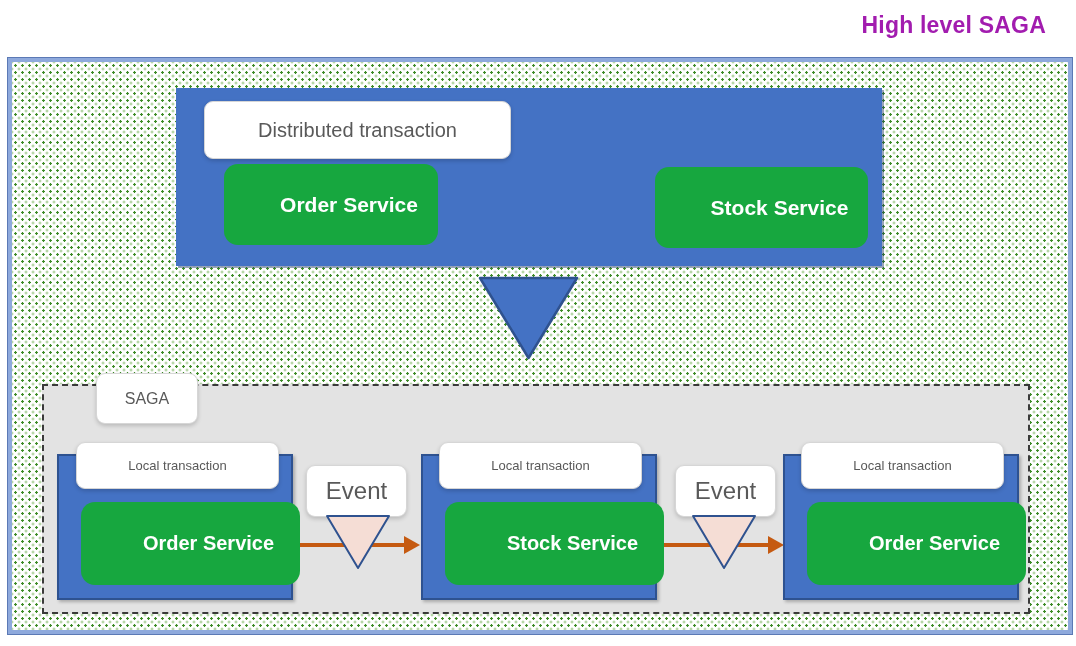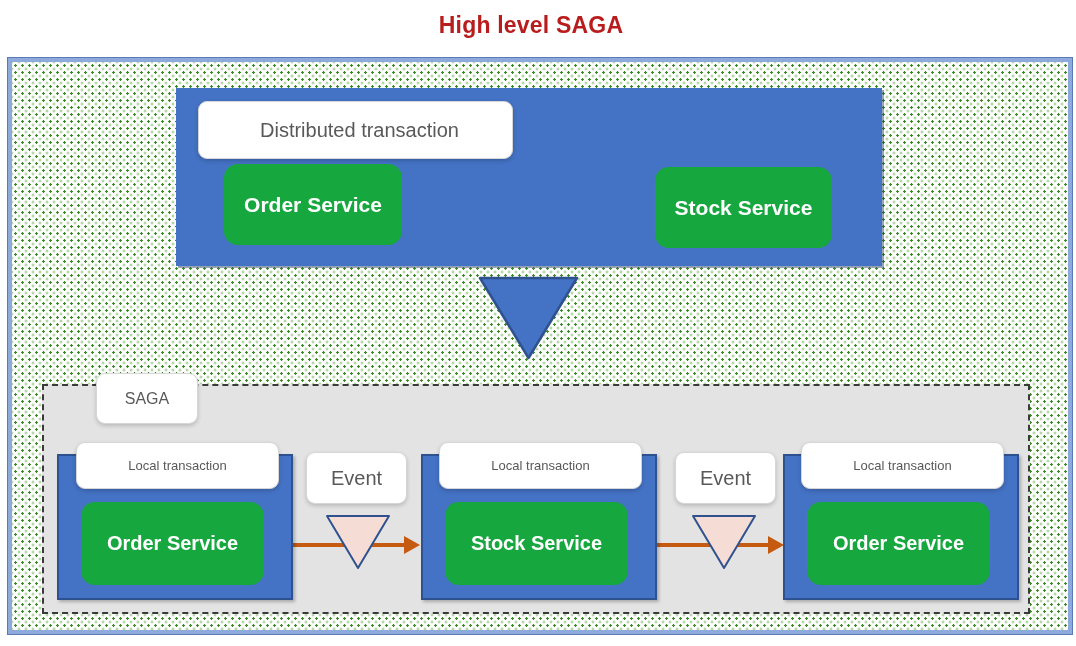--- a/index.html
+++ b/index.html
@@ -1,21 +1,21 @@
 <!DOCTYPE html>
 <html><head>
 <meta charset="utf-8">
 <style>
   html,body{margin:0;padding:0;background:#ffffff;}
   body{font-family:"Liberation Sans","DejaVu Sans",sans-serif;}
   #canvas{position:relative;width:1076px;height:646px;background:#ffffff;overflow:hidden;}
 
   .title{
-    position:absolute;left:8px;top:12px;width:1046px;text-align:center;
-    font-size:23px;font-weight:bold;color:#b91c1c;letter-spacing:0.2px;
+    position:absolute;left:0;top:12px;width:1046px;text-align:right;
+    font-size:23px;font-weight:bold;color:#a21caf;letter-spacing:0.2px;
   }
 
   
   .dotfield{
     position:absolute;left:8px;top:58px;width:1056px;height:568px;
     border:4px solid #8ea9dc;
     outline:1px solid #5b79b5;
     background-color:#ffffff;
     background-image:
       radial-gradient(circle, #3d8b26 1.1px, rgba(0,0,0,0) 1.45px),
@@ -30,26 +30,26 @@
     background:#4472c4;
     box-shadow:2px 2px 0 rgba(32,56,100,0.45);
   }
 
   .white-label{
     position:absolute;display:flex;align-items:center;justify-content:center;
     background:#ffffff;border:1px solid #d6d6d6;border-radius:9px;
     color:#595959;box-shadow:0 2px 4px rgba(0,0,0,0.18);
     font-size:19px;
   }
-  .dist-label{left:198px;top:101px;width:305px;height:56px;font-size:20px;padding-left:8px;}
+  .dist-label{left:204px;top:101px;width:305px;height:56px;font-size:20px;}
 
   .service-btn{
     position:absolute;display:flex;align-items:center;justify-content:center;
     background:#17a73f;border-radius:14px;
-    color:#ffffff;font-weight:bold;font-size:21px;
+    color:#ffffff;font-weight:bold;font-size:21px;padding-left:36px;
   }
   .svc-top-order{left:224px;top:164px;width:178px;height:81px;}
   .svc-top-stock{left:655px;top:167px;width:177px;height:81px;}
 
   
   .down-triangle{position:absolute;left:478px;top:276px;width:101px;height:84px;}
 
   
   .saga-box{
     position:absolute;left:42px;top:384px;width:988px;height:230px;
@@ -69,21 +69,21 @@
   .local-label{top:442px;width:201px;height:45px;font-size:13px;}
   .local-label.l1{left:76px;}
   .local-label.l2{left:439px;}
   .local-label.l3{left:801px;}
 
   .svc-local{top:502px;width:183px;height:83px;font-size:20px;}
   .svc-local.s1{left:81px;}
   .svc-local.s2{left:445px;}
   .svc-local.s3{left:807px;}
 
-  .event-label{top:452px;width:99px;height:50px;font-size:20px;}
+  .event-label{top:465px;width:99px;height:50px;font-size:24px;}
   .event-label.e1{left:306px;}
   .event-label.e2{left:675px;}
   .flow-line{
     position:absolute;top:543px;height:4px;background:#c55a11;
   }
   .line1{left:293px;width:113px;}
   .line2{left:657px;width:112px;}
   .arrow-head{
     position:absolute;top:536px;width:0;height:0;
     border-top:9px solid transparent;border-bottom:9px solid transparent;

